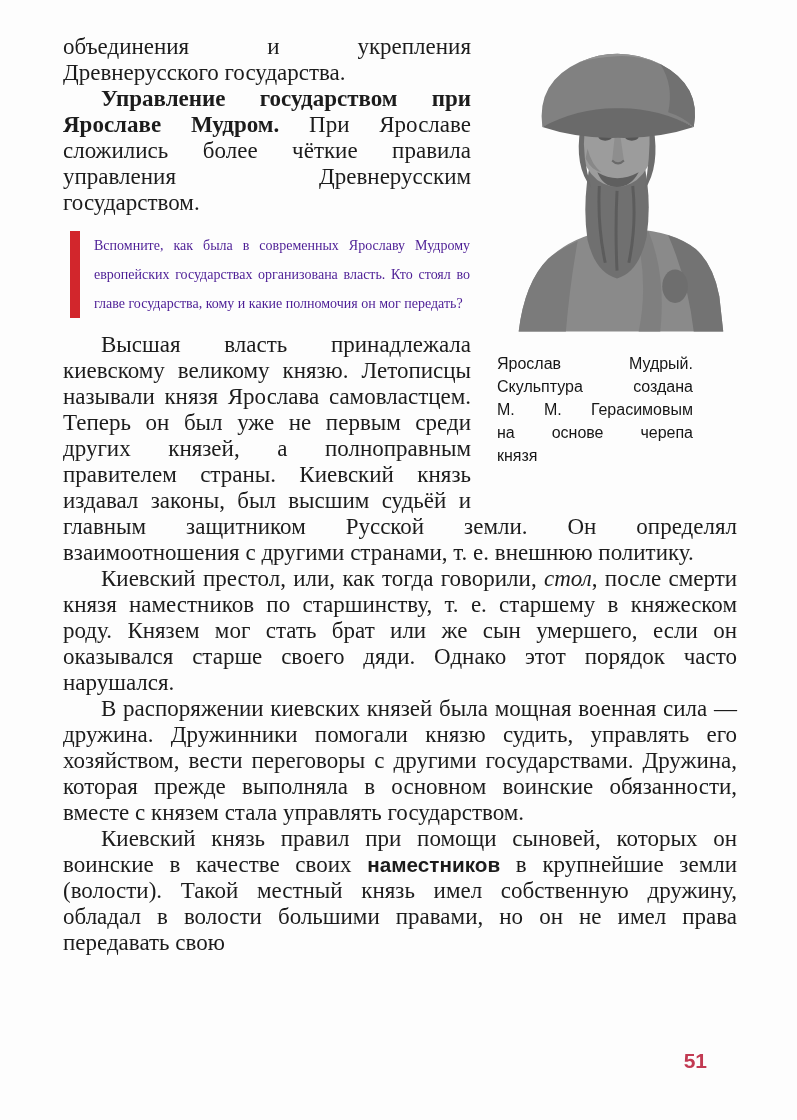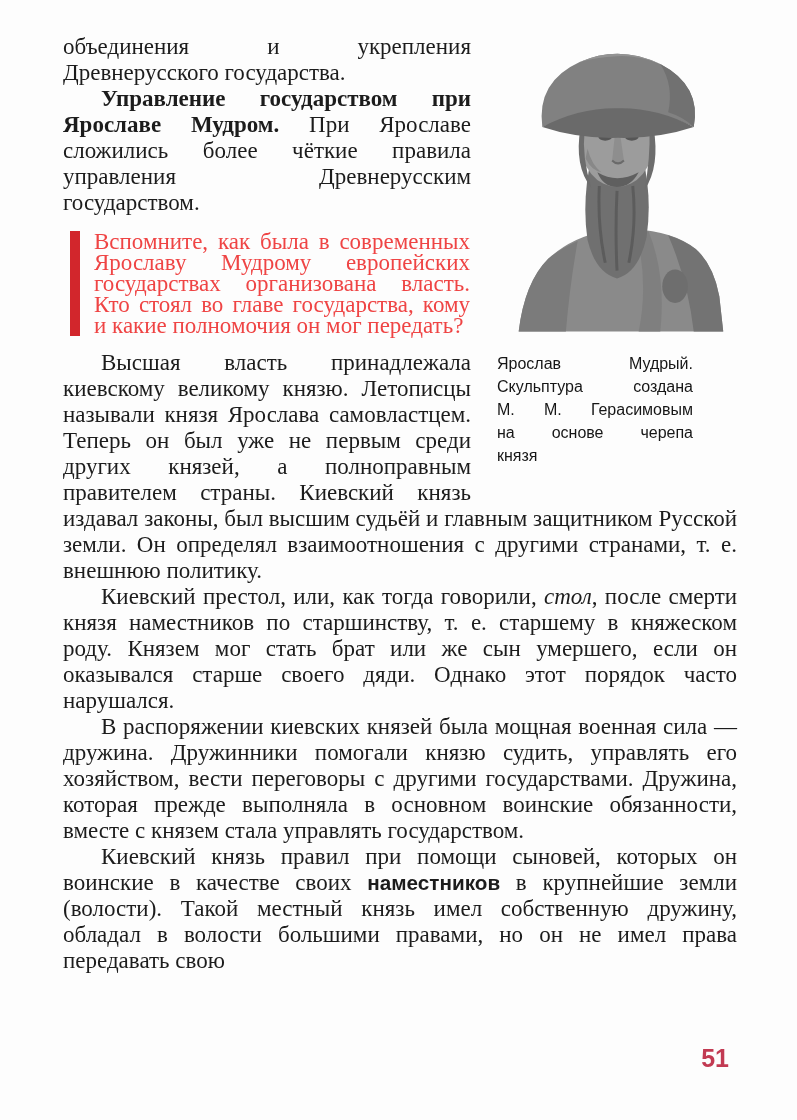--- a/index.html
+++ b/index.html
@@ -31,27 +31,27 @@
   .run-normal{}
   .run-bold{font-weight:bold;}
   .run-italic{font-style:italic;margin-top:22px;}
   .run-term{font-family:Liberation Sans, sans-serif;font-size:0.9em;font-weight:600;}
   
   .question{
     display:flex;gap:14px;margin:15px 0 14px 7px;width:400px;
   }
   .qbar{flex:0 0 10px;width:10px;background:#d2262c;}
   .qtext{
-    font-size:23px;line-height:21px;text-align:justify;color:#ef4444;
+    font-size:14px;line-height:29px;text-align:justify;color:#4c1d95;
   }
   
   .pagenum{
-    position:absolute;right:68px;bottom:47px;
+    position:absolute;right:90px;bottom:47px;
     font-family:"Liberation Sans", sans-serif;font-weight:bold;
-    font-size:25px;color:#c23a52;
+    font-size:21px;color:#c23a52;
   }
 </style>
 </head>
 <body>
 
 <div class="page">
   <div class="content">
 
     <div class="figure-float">
       <svg class="bust-svg" viewBox="0 0 240 300" aria-hidden="true">

